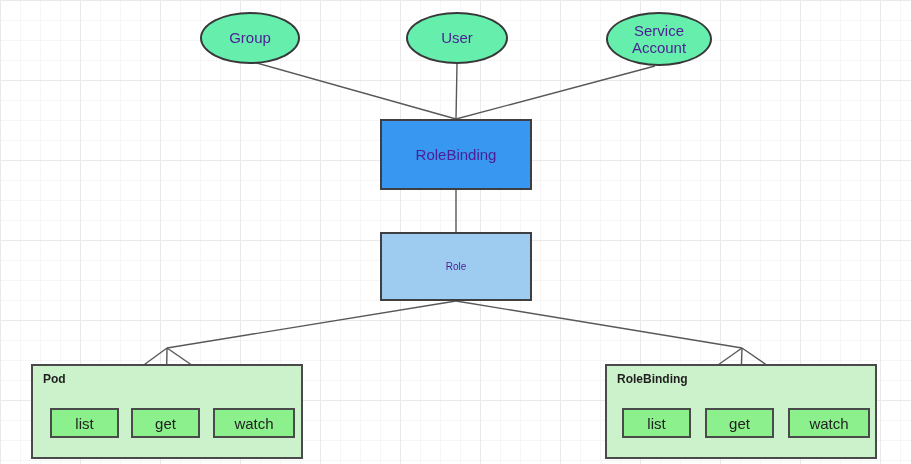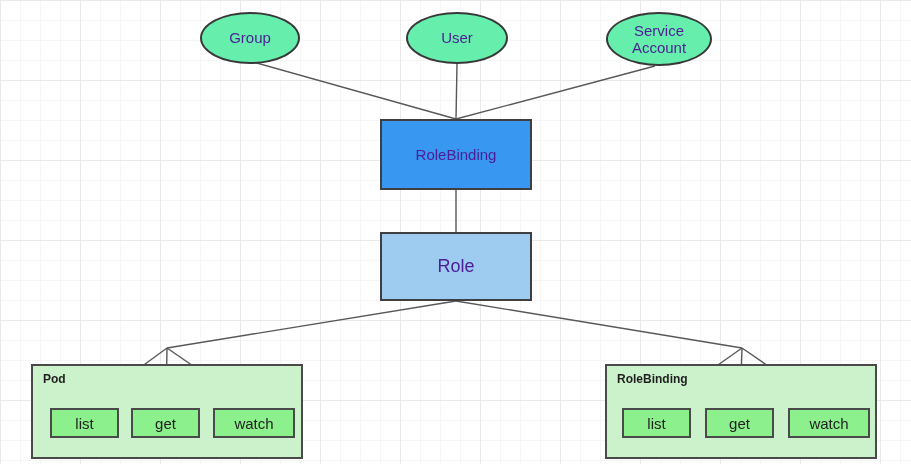--- a/index.html
+++ b/index.html
@@ -49,21 +49,21 @@
   }
   .rect {
     border: 2px solid #3f3f41;
   }
   .rolebinding {
     background: #3897f0;
     font-size: 15px;
   }
   .role {
     background: #9ecbf0;
-    font-size: 18px;
+    font-size: 10px;
   }
   .group-box {
     position: absolute;
     box-sizing: border-box;
     border: 2px solid #4a4a4a;
     background: #ccf2cc;
   }
   .group-title {
     position: absolute;
     left: 10px;

